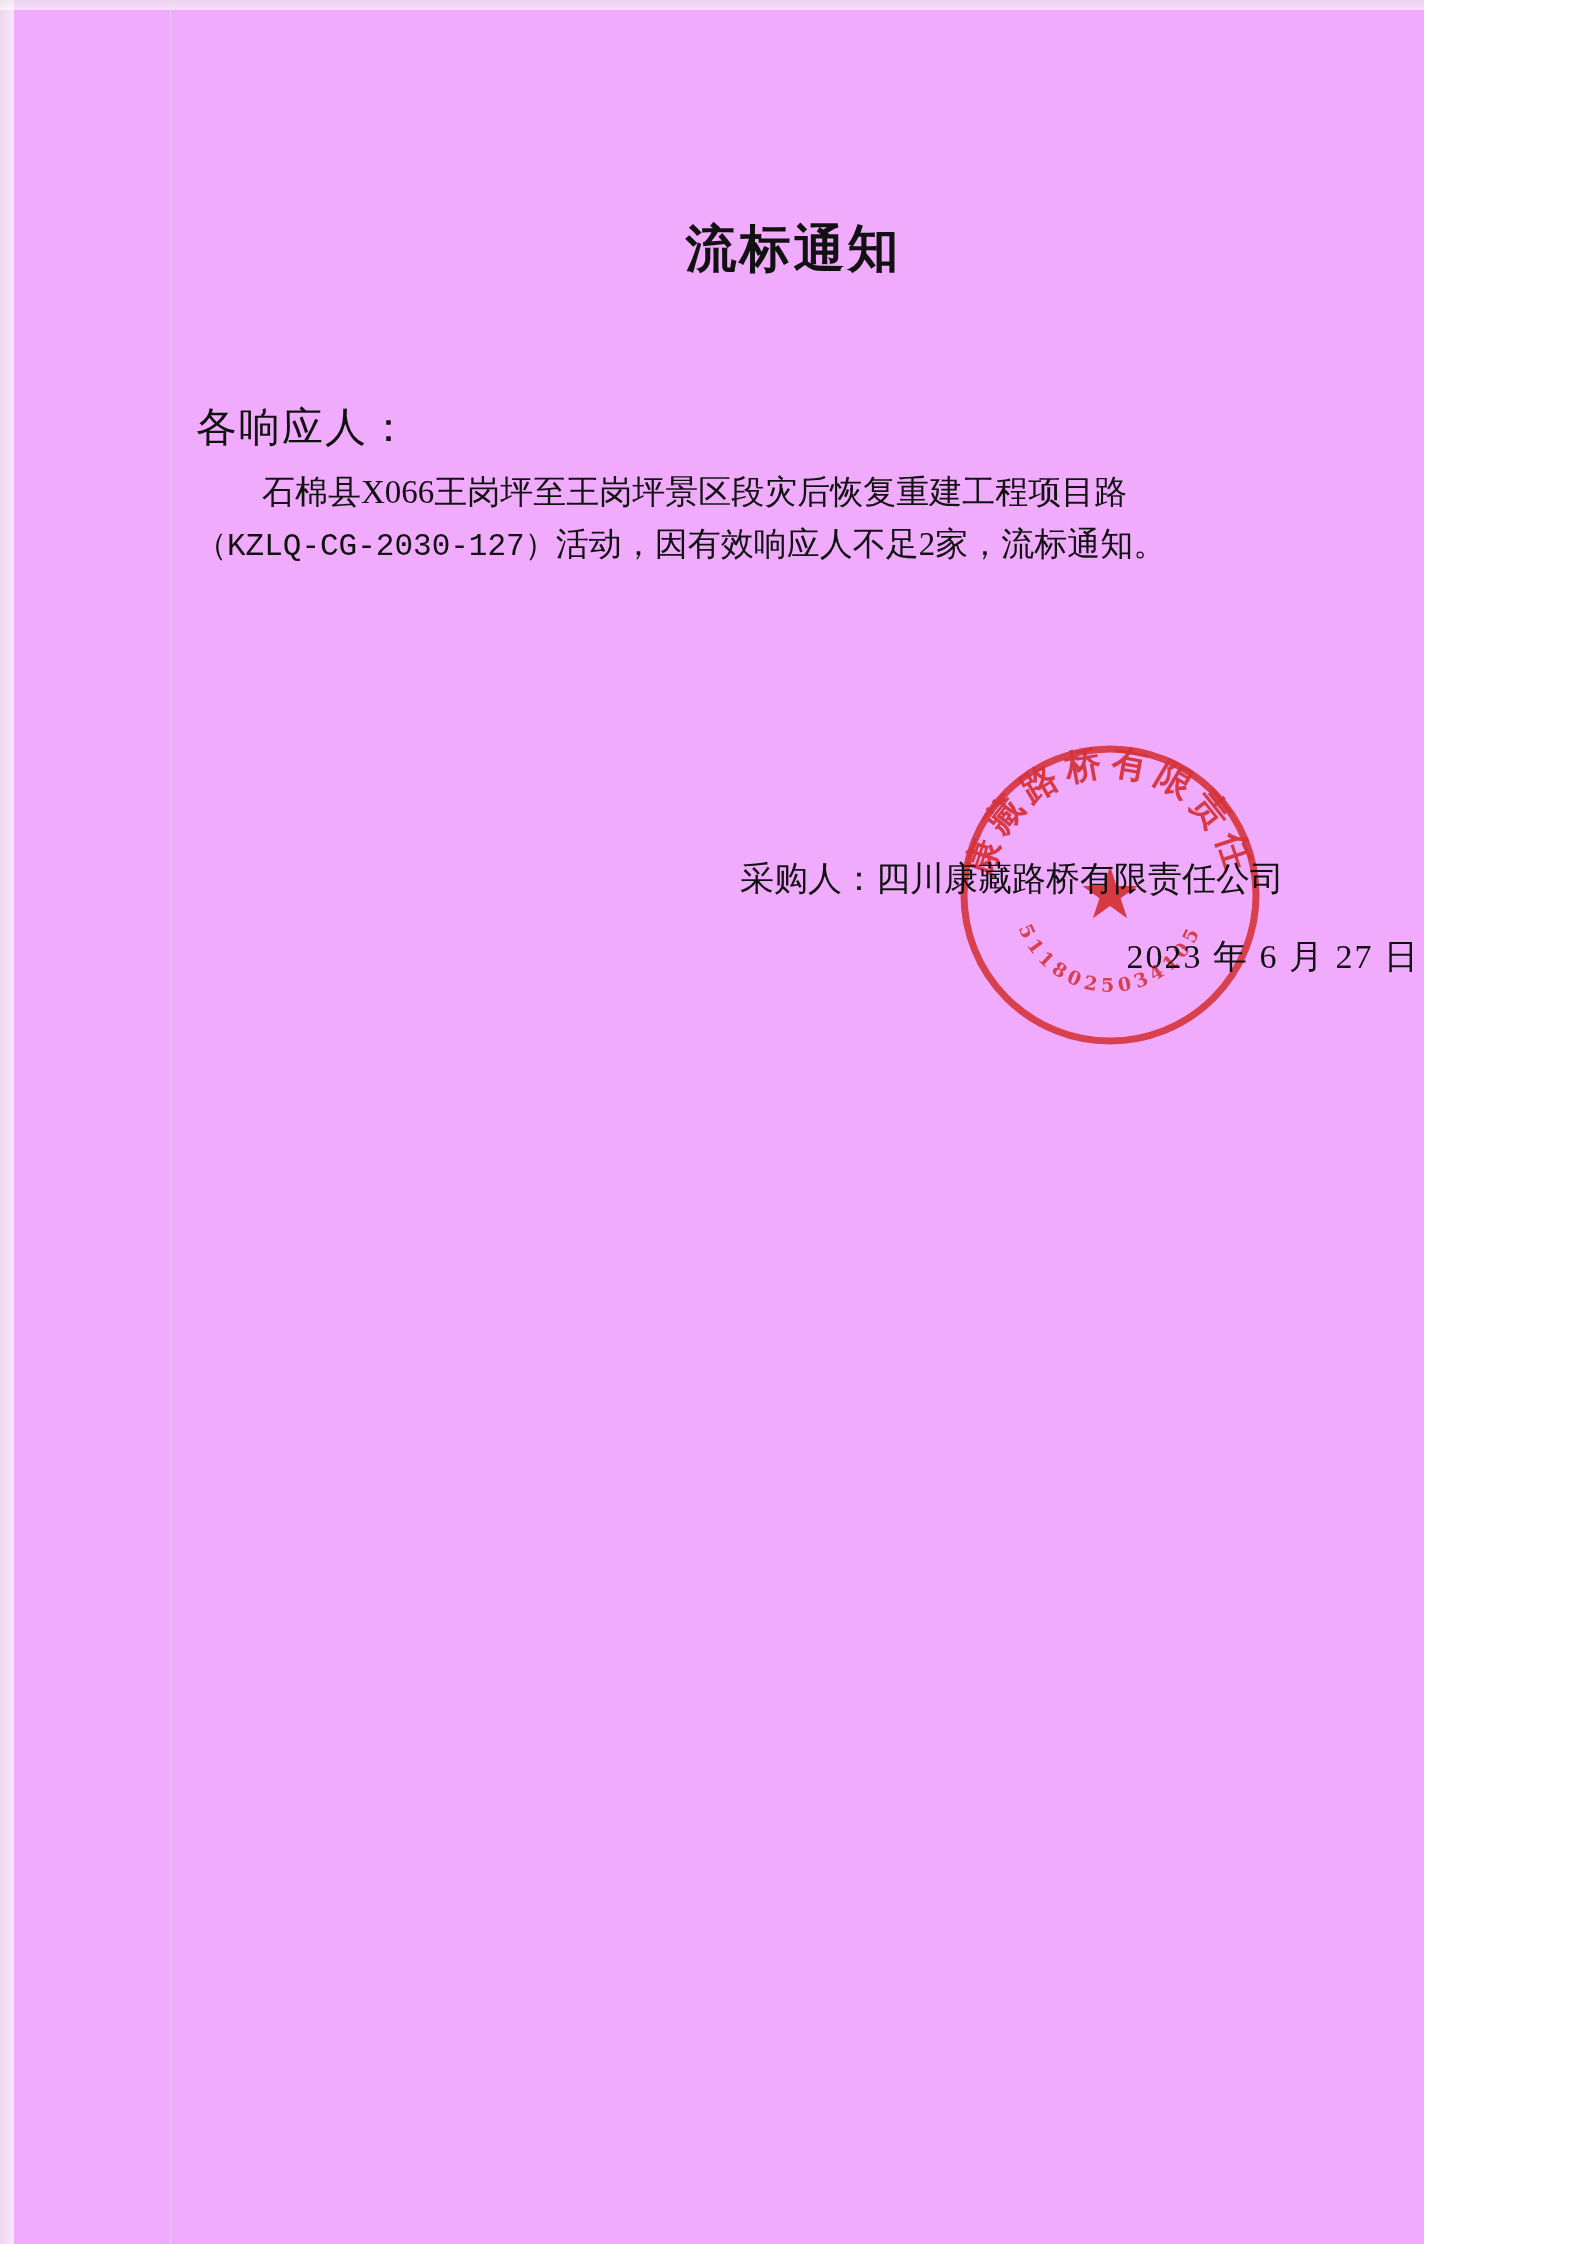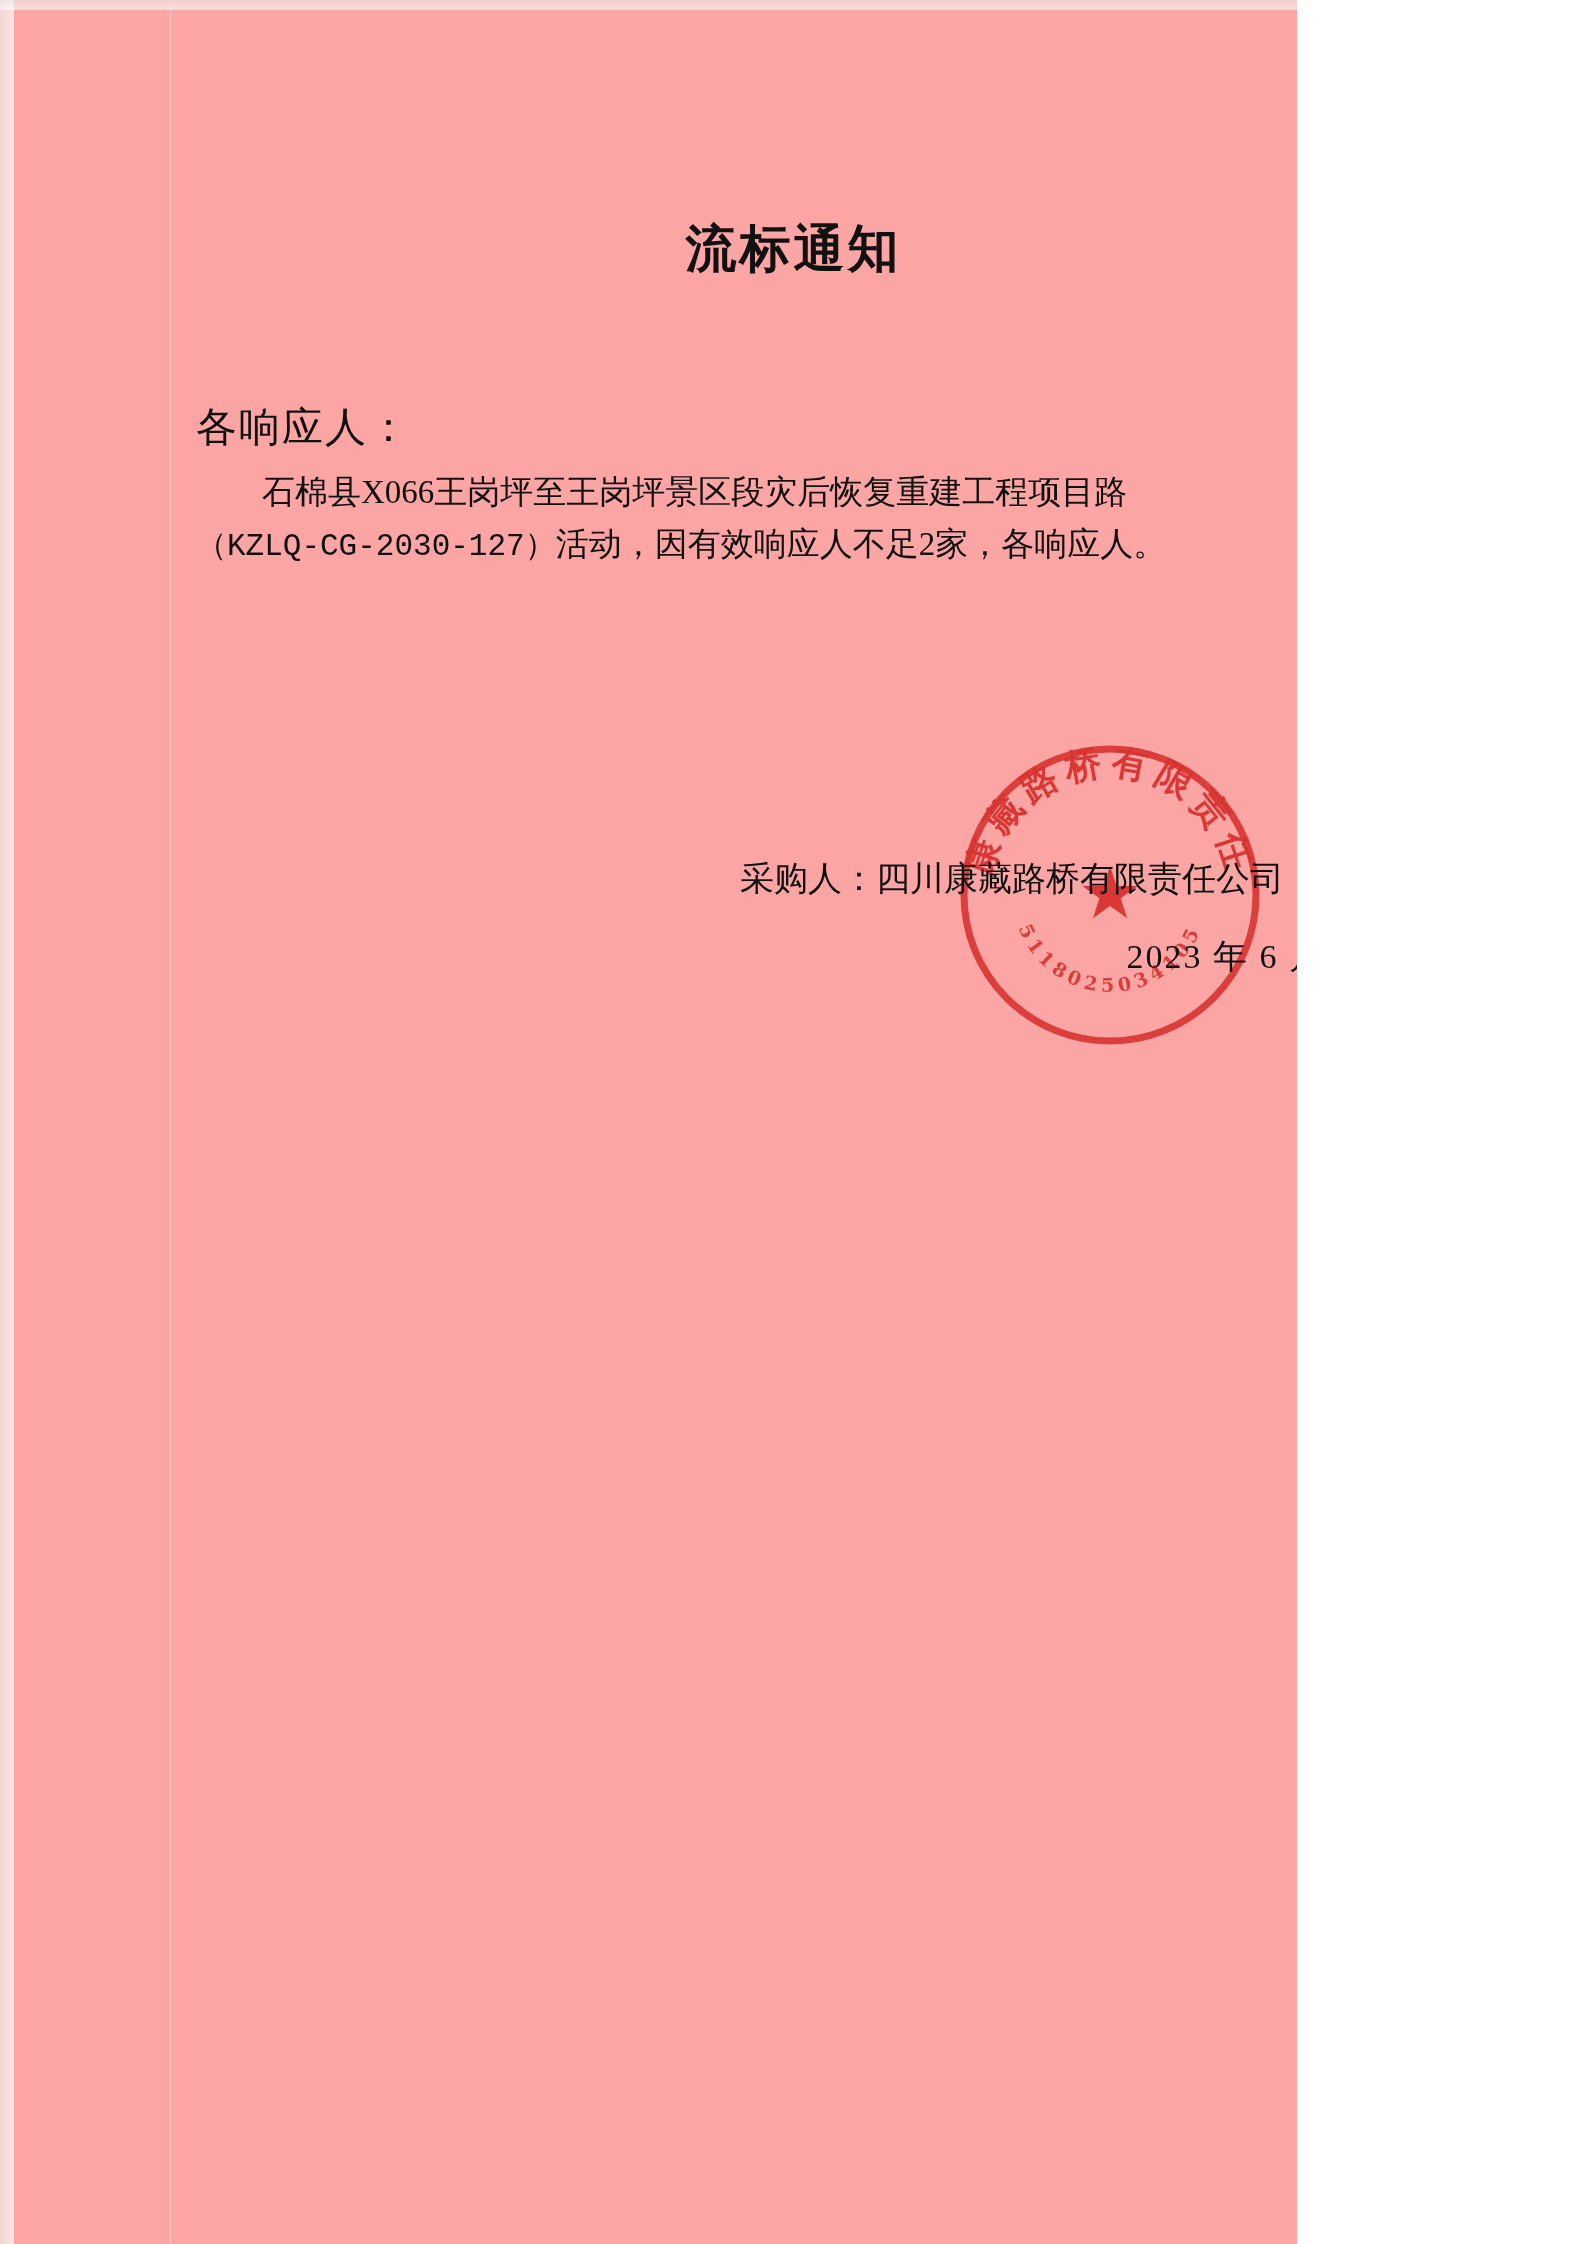--- a/index.html
+++ b/index.html
@@ -6,23 +6,23 @@
     margin: 0;
     padding: 0;
     background: #ffffff;
   }
   body {
     font-family: "Liberation Serif", "DejaVu Serif", serif;
     color: #111111;
   }
   .page {
     position: relative;
-    width: 1297px;
+    width: 1424px;
     height: 2244px;
-    background: #fca5a5;
+    background: #f0abfc;
     overflow: hidden;
   }
   
   .scan-edge-left {
     position: absolute;
     left: 0; top: 0;
     width: 14px; height: 2244px;
     background: linear-gradient(to right, #eceae6, #ffffff);
     opacity: 0.7;
   }
@@ -129,21 +129,21 @@
   <div class="scan-edge-left"></div>
   <div class="scan-edge-top"></div>
   <div class="scan-fold"></div>
 
   <div class="doc-title">流标通知</div>
 
   <div class="salutation">各响应人：</div>
 
   <div class="body-block">
     <span class="body-line indent">石棉县X066王岗坪至王岗坪景区段灾后恢复重建工程项目路</span>
-    <span class="body-line"><span class="mono">（KZLQ-CG-2030-127）</span><span>活动，因有效响应人不足2家，各响应人。</span></span>
+    <span class="body-line"><span class="mono">（KZLQ-CG-2030-127）</span><span>活动，因有效响应人不足2家，流标通知。</span></span>
   </div>
 
   <div class="seal">
     <svg width="310" height="310" viewBox="0 0 310 310" xmlns="http://www.w3.org/2000/svg">
       <defs>
         <path id="arcTop" d="M 35,155 A 120,120 0 0 1 275,155"></path>
         <path id="arcBottom" d="M 58,155 A 97,97 0 0 0 252,155"></path>
       </defs>
       <circle cx="155" cy="155" r="146" fill="none" stroke="#d2231f" stroke-width="7" opacity="0.9"></circle>
       <text class="seal-text" font-size="36" letter-spacing="7" opacity="0.95">

